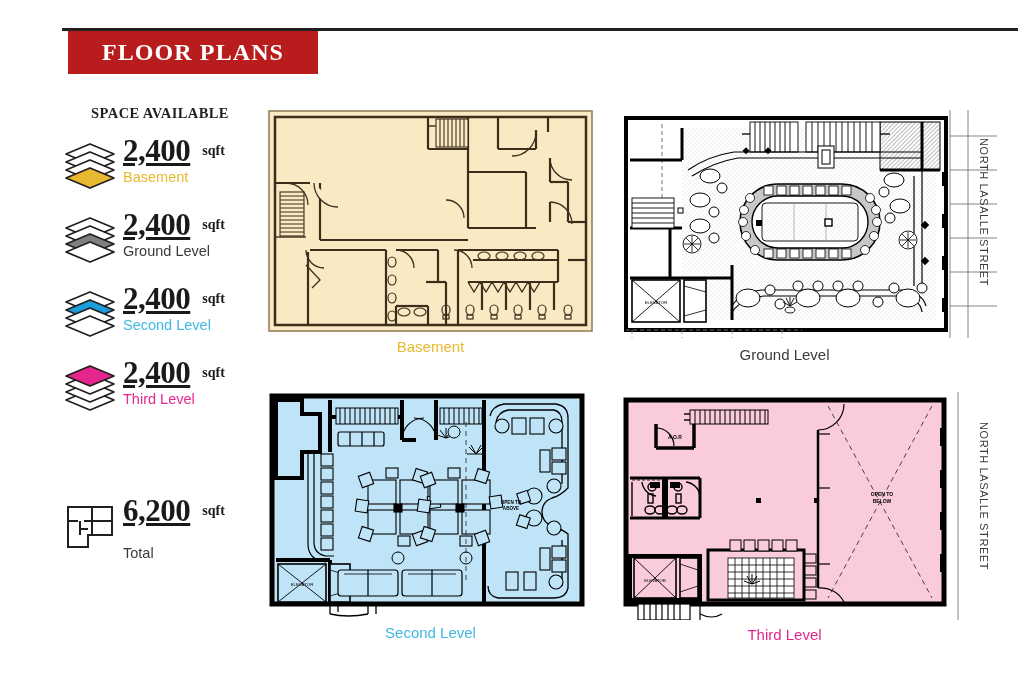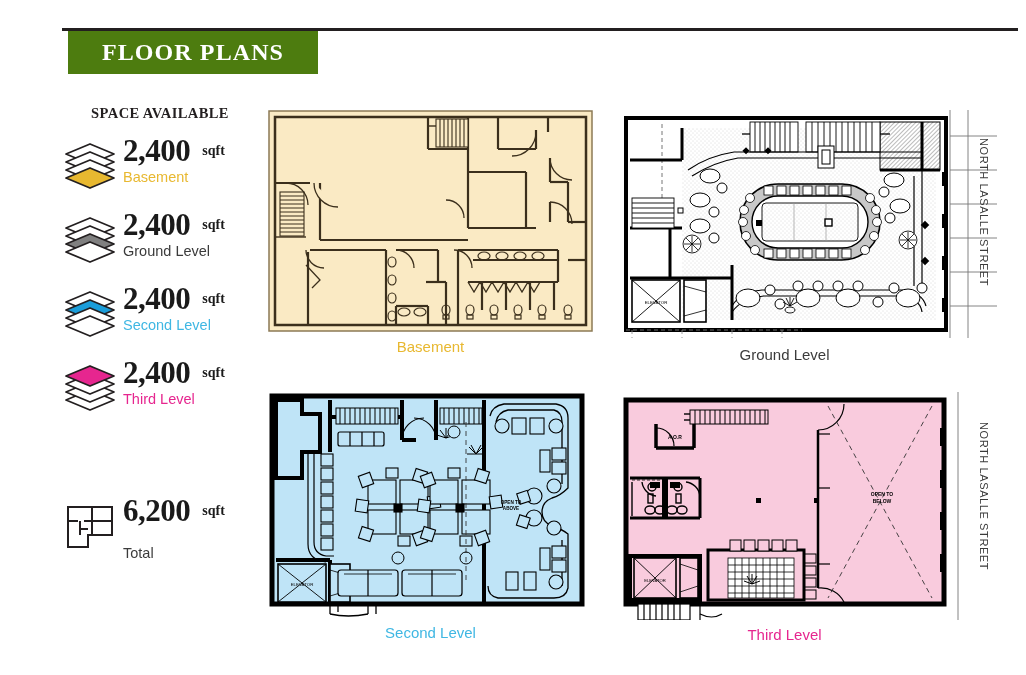--- a/index.html
+++ b/index.html
@@ -17,21 +17,21 @@
   .top-rule {
     position: absolute;
     left: 62px; top: 28px;
     width: 956px; height: 3px;
     background: #231f20;
   }
   .title-box {
     position: absolute;
     left: 68px; top: 31px;
     width: 250px; height: 43px;
-    background: #4d7c0f;
+    background: #b91c1c;
     display: flex;
     align-items: center;
     justify-content: center;
   }
   .title-box .title-text {
     color: #ffffff;
     font-family: "Liberation Serif", serif;
     font-weight: bold;
     font-size: 24px;
     letter-spacing: 1.1px;
@@ -59,21 +59,21 @@
   .stack-icon { width: 56px; flex: 0 0 56px; padding-top: 8px; }
   .level-text { padding-left: 5px; padding-top: 2px; }
 
   .sqft-line {
     font-family: "Liberation Serif", serif;
     font-weight: bold;
     color: #1a1a1a;
     line-height: 1;
     white-space: nowrap;
   }
-  .sqft-num { font-size: 31px; letter-spacing: -0.5px; }
+  .sqft-num { font-size: 31px; letter-spacing: -0.5px; text-decoration: underline; }
   .sqft-unit { font-size: 14px; vertical-align: super; margin-left: 12px; }
 
   .level-label {
     font-family: "Liberation Sans", sans-serif;
     font-size: 14.5px;
     margin-top: 3px;
   }
   .lbl-basement { color: #e8b830; }
   .lbl-ground   { color: #3b3b3b; }
   .lbl-second   { color: #3fb7e3; }

